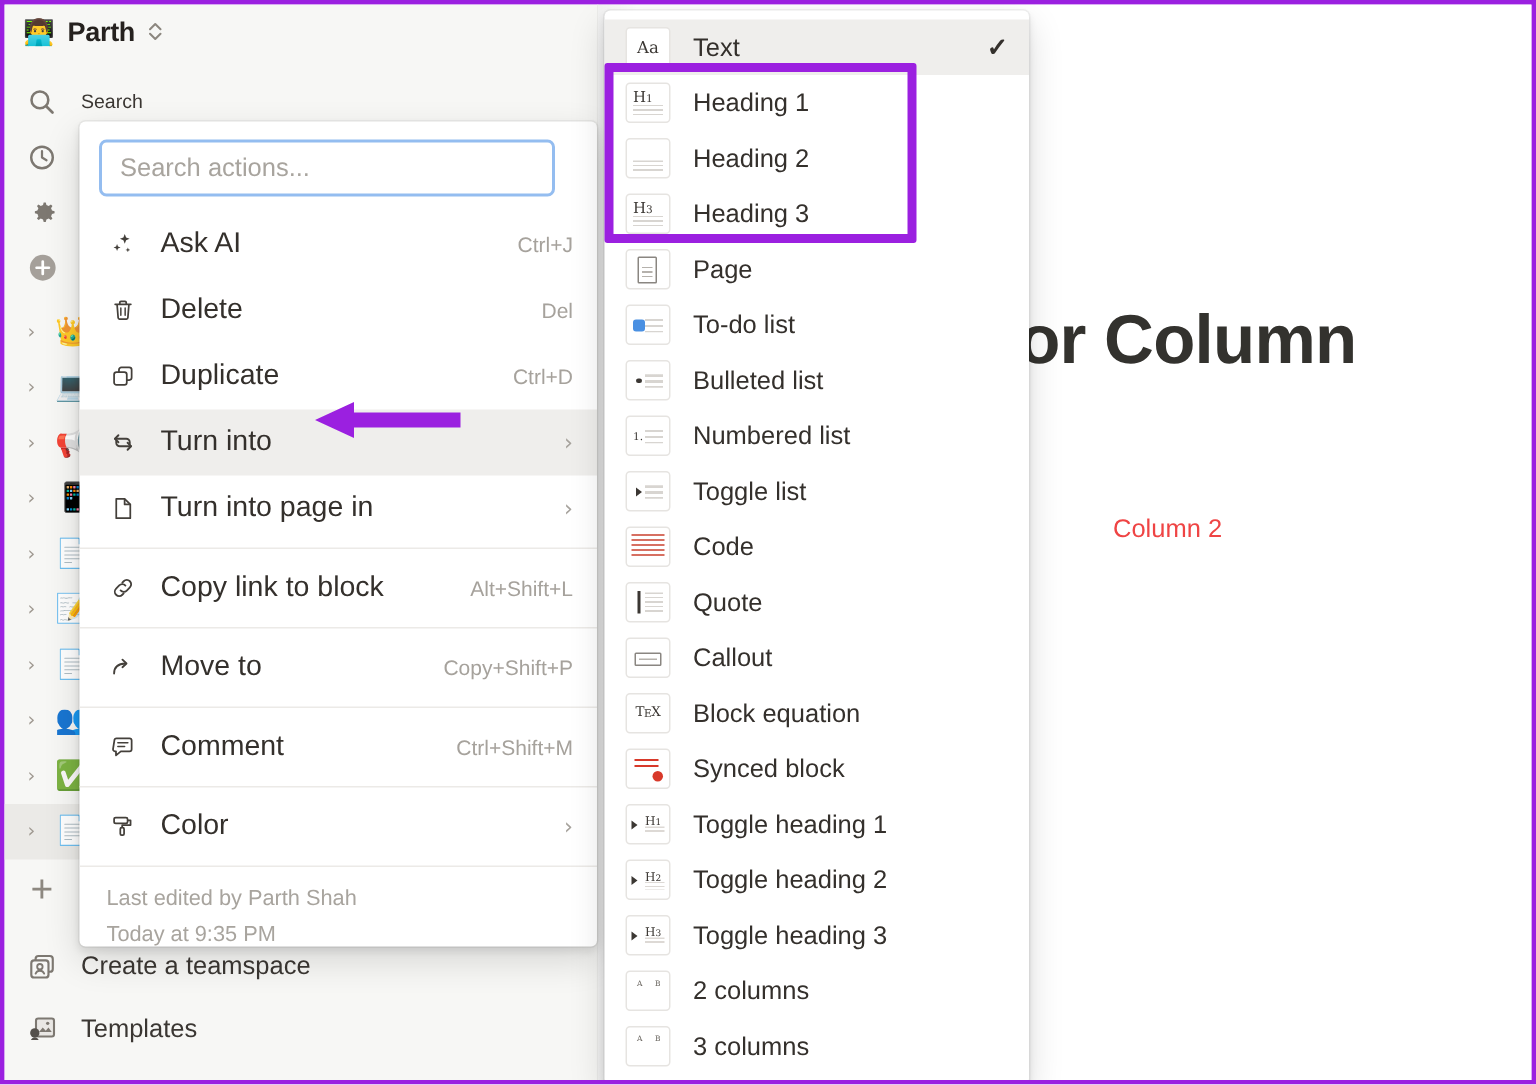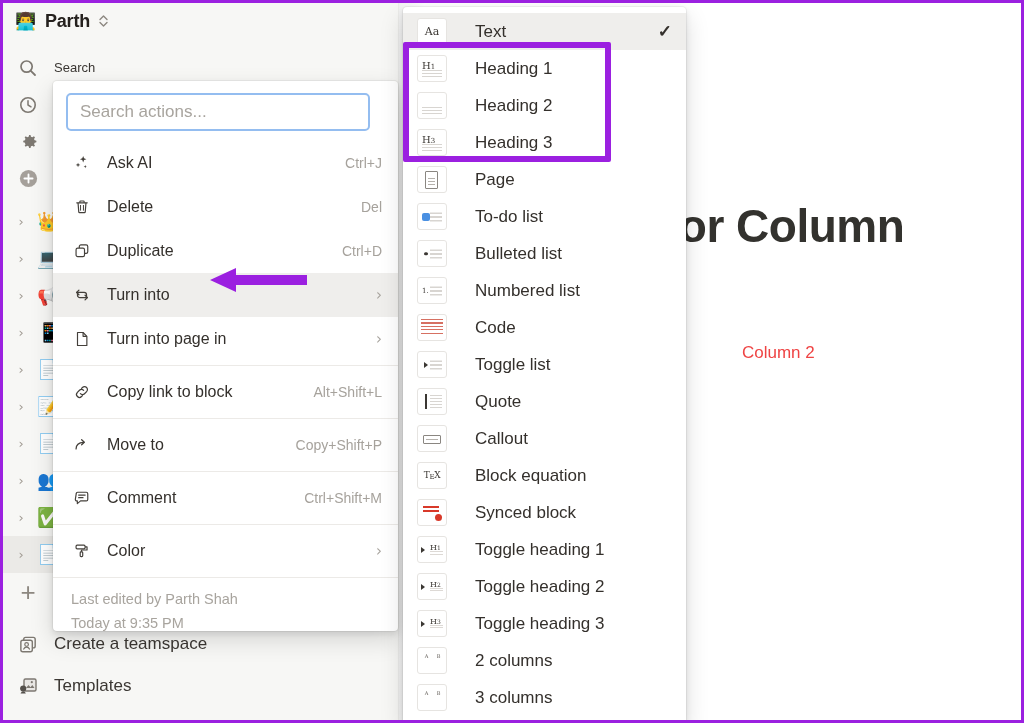--- a/index.html
+++ b/index.html
@@ -142,39 +142,39 @@
     display: flex; align-items: center;
     height: 44px; padding: 0 16px 0 18px;
     cursor: pointer; gap: 14px;
   }
   .cm-item.hl { background: #efeeec; }
   .cm-ico {
     width: 22px; flex: 0 0 22px;
     display: flex; align-items: center; justify-content: center;
     color: #44403b;
   }
-  .cm-text { font-size: 16px; color: #34302c; flex: 1; white-space: nowrap; }
+  .cm-text { font-size: 19px; color: #34302c; flex: 1; white-space: nowrap; }
   .cm-short { font-size: 14px; color: #a6a29c; white-space: nowrap; }
   .cm-arrow { font-size: 15px; color: #a6a29c; font-family: "DejaVu Sans", sans-serif; }
   .cm-footer { padding: 10px 18px 12px 18px; }
   .cm-footer div { font-size: 14.5px; color: #a8a49e; line-height: 1.65; white-space: nowrap; }
 
   
   #submenu {
     position: absolute; left: 400px; top: 4px;
     width: 283px; height: 716px;
     background: #ffffff;
     border-radius: 4px;
     box-shadow: 0 0 0 1px rgba(15,15,15,.05), 0 3px 6px rgba(15,15,15,.10), 0 9px 24px rgba(15,15,15,.14);
     padding-top: 6px;
     overflow: hidden;
   }
   .sm-item {
     display: flex; align-items: center;
-    height: 37px; padding: 0 14px 0 14px; gap: 28px;
+    height: 37px; padding: 0 14px 0 14px; gap: 15px;
     cursor: pointer;
   }
   .sm-item.hl { background: #efeeec; }
   .sm-ico {
     width: 30px; height: 27px; flex: 0 0 30px;
     border: 1px solid #e6e4e1;
     border-radius: 3px;
     background: #fff;
     display: flex; align-items: center; justify-content: center;
     position: relative;
@@ -580,31 +580,31 @@
     </div>
     <div class="sm-item">
       <span class="sm-ico">
           <span class="mi-num">1.</span>
           <span class="mi-rowlines"></span>
         </span>
       <span class="sm-label">Numbered list</span>
     </div>
     <div class="sm-item">
       <span class="sm-ico">
-          <span class="mi-code"></span>
-        </span>
-      <span class="sm-label">Code</span>
-    </div>
-
-    <div class="sm-item">
-      <span class="sm-ico">
           <span class="mi-tri"></span>
           <span class="mi-rowlines"></span>
         </span>
       <span class="sm-label">Toggle list</span>
+    </div>
+
+    <div class="sm-item">
+      <span class="sm-ico">
+          <span class="mi-code"></span>
+        </span>
+      <span class="sm-label">Code</span>
     </div>
     <div class="sm-item">
       <span class="sm-ico">
           <span class="mi-quote-bar"></span>
           <span class="mi-quote-lines"></span>
         </span>
       <span class="sm-label">Quote</span>
     </div>
     <div class="sm-item">
       <span class="sm-ico">

